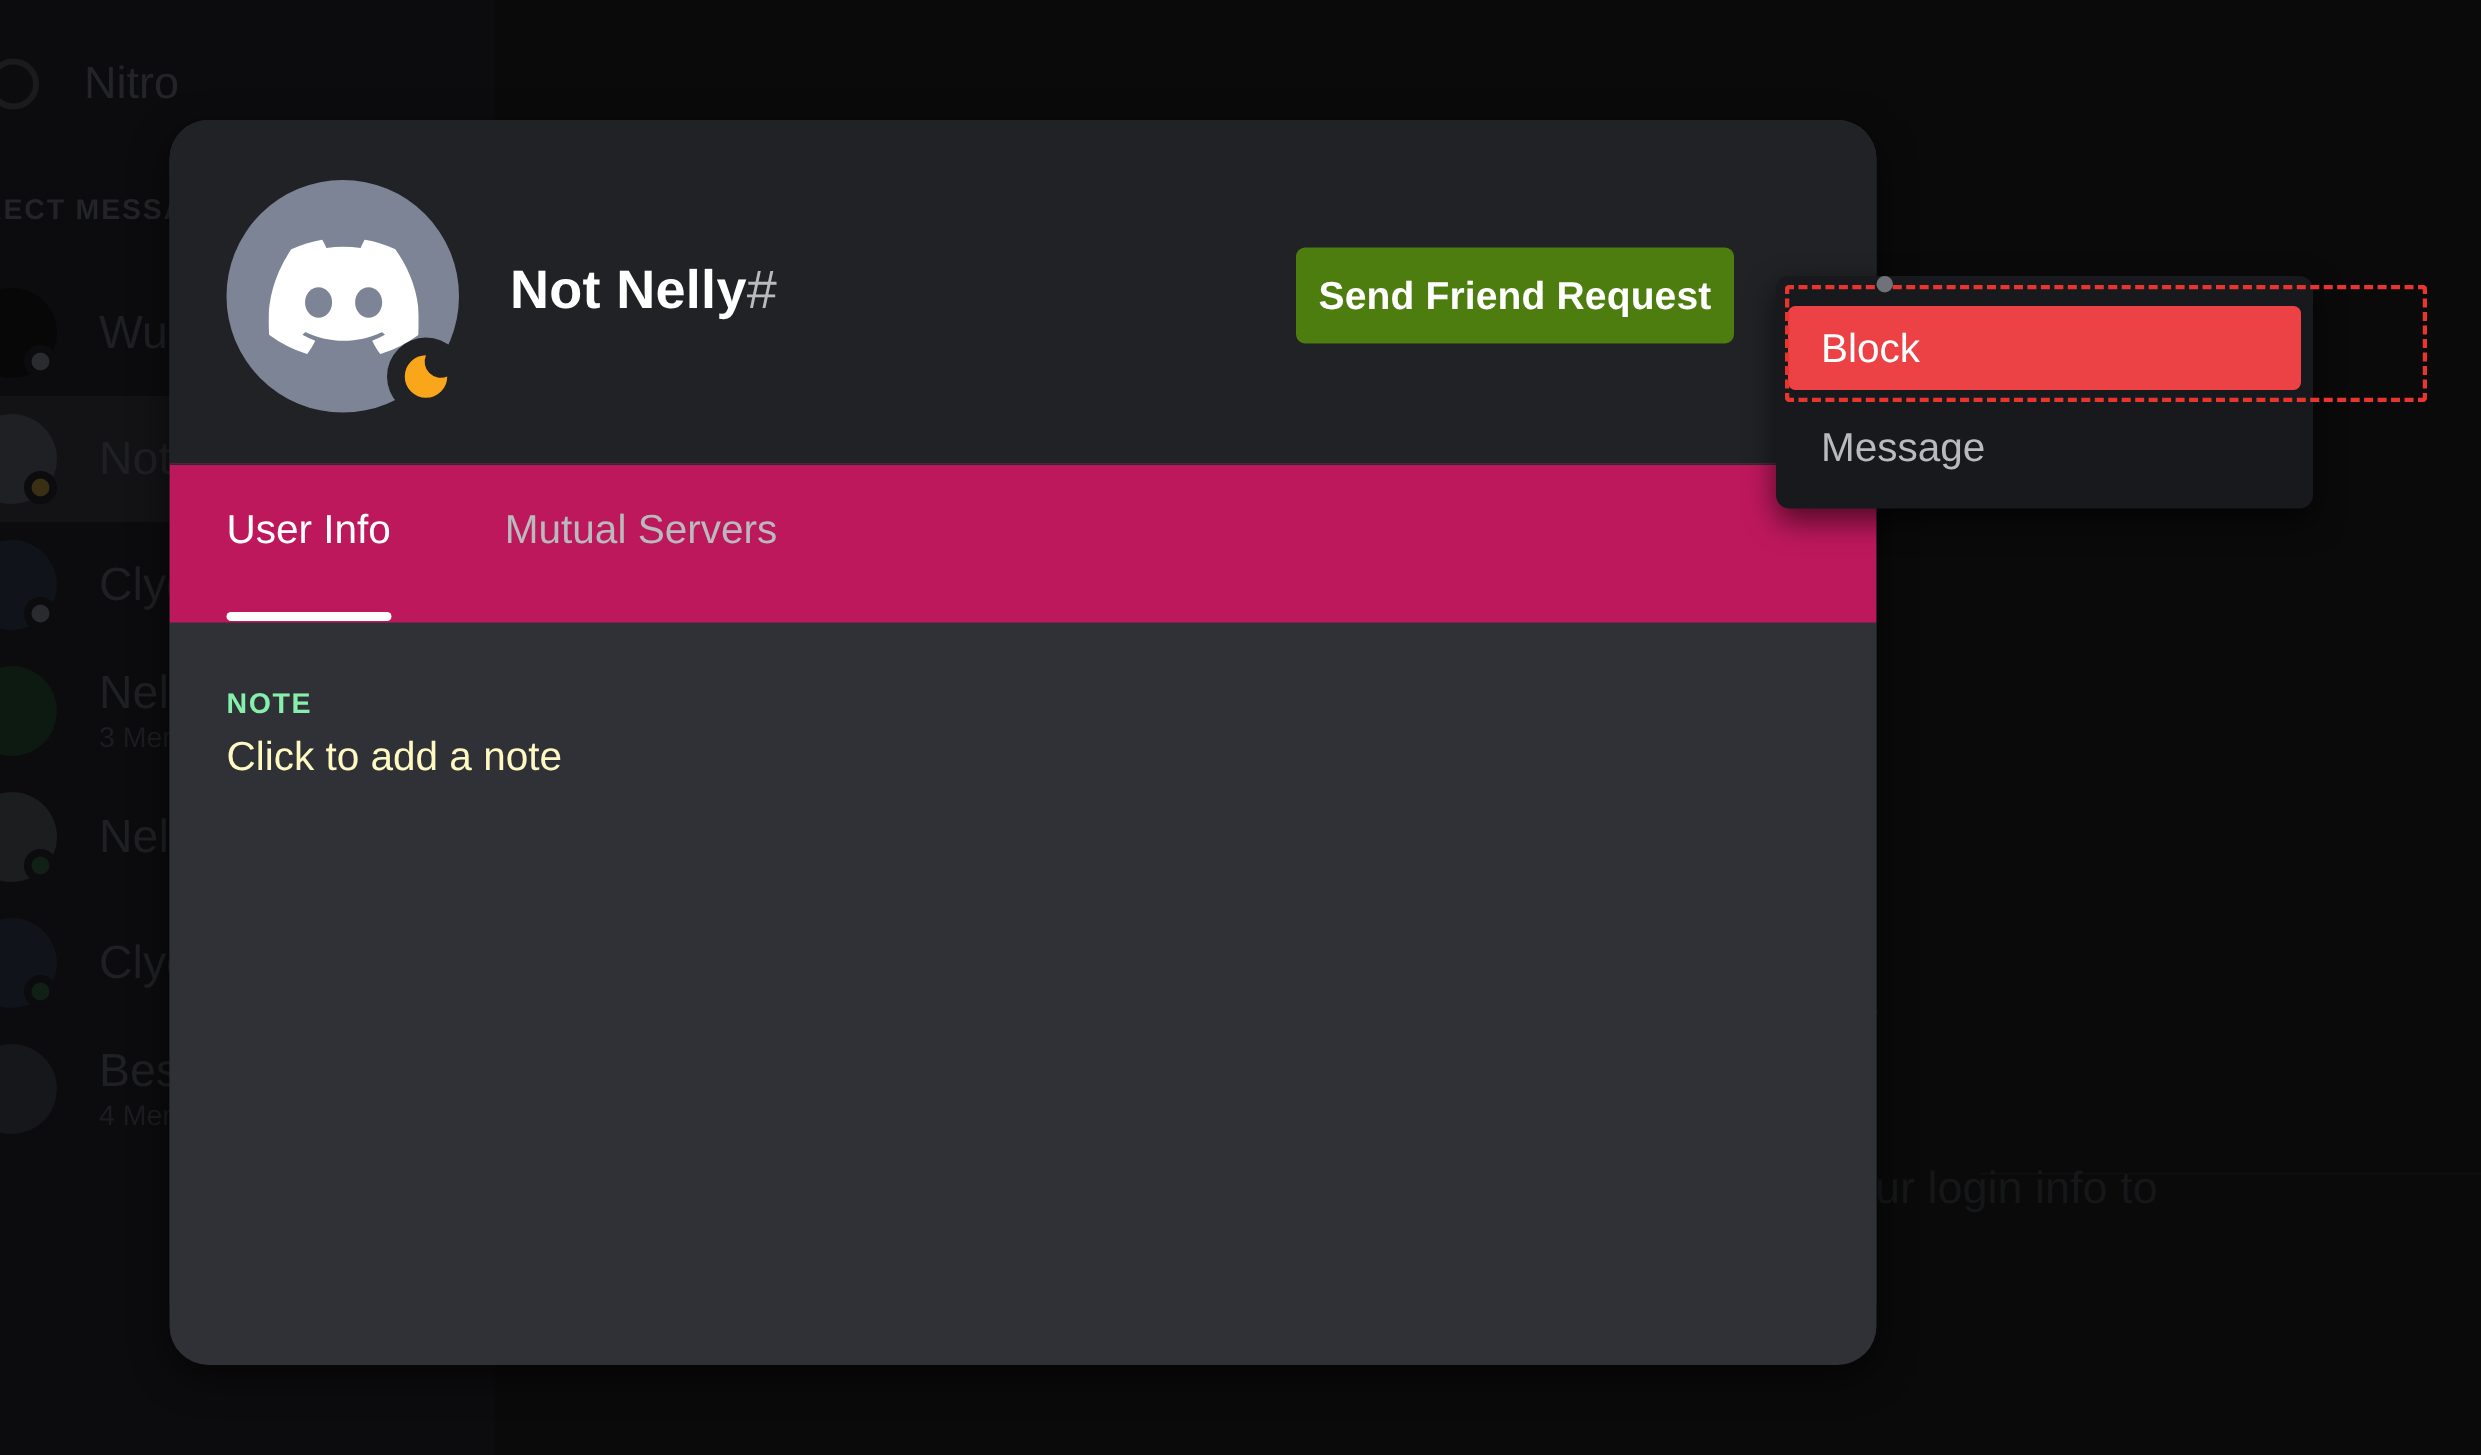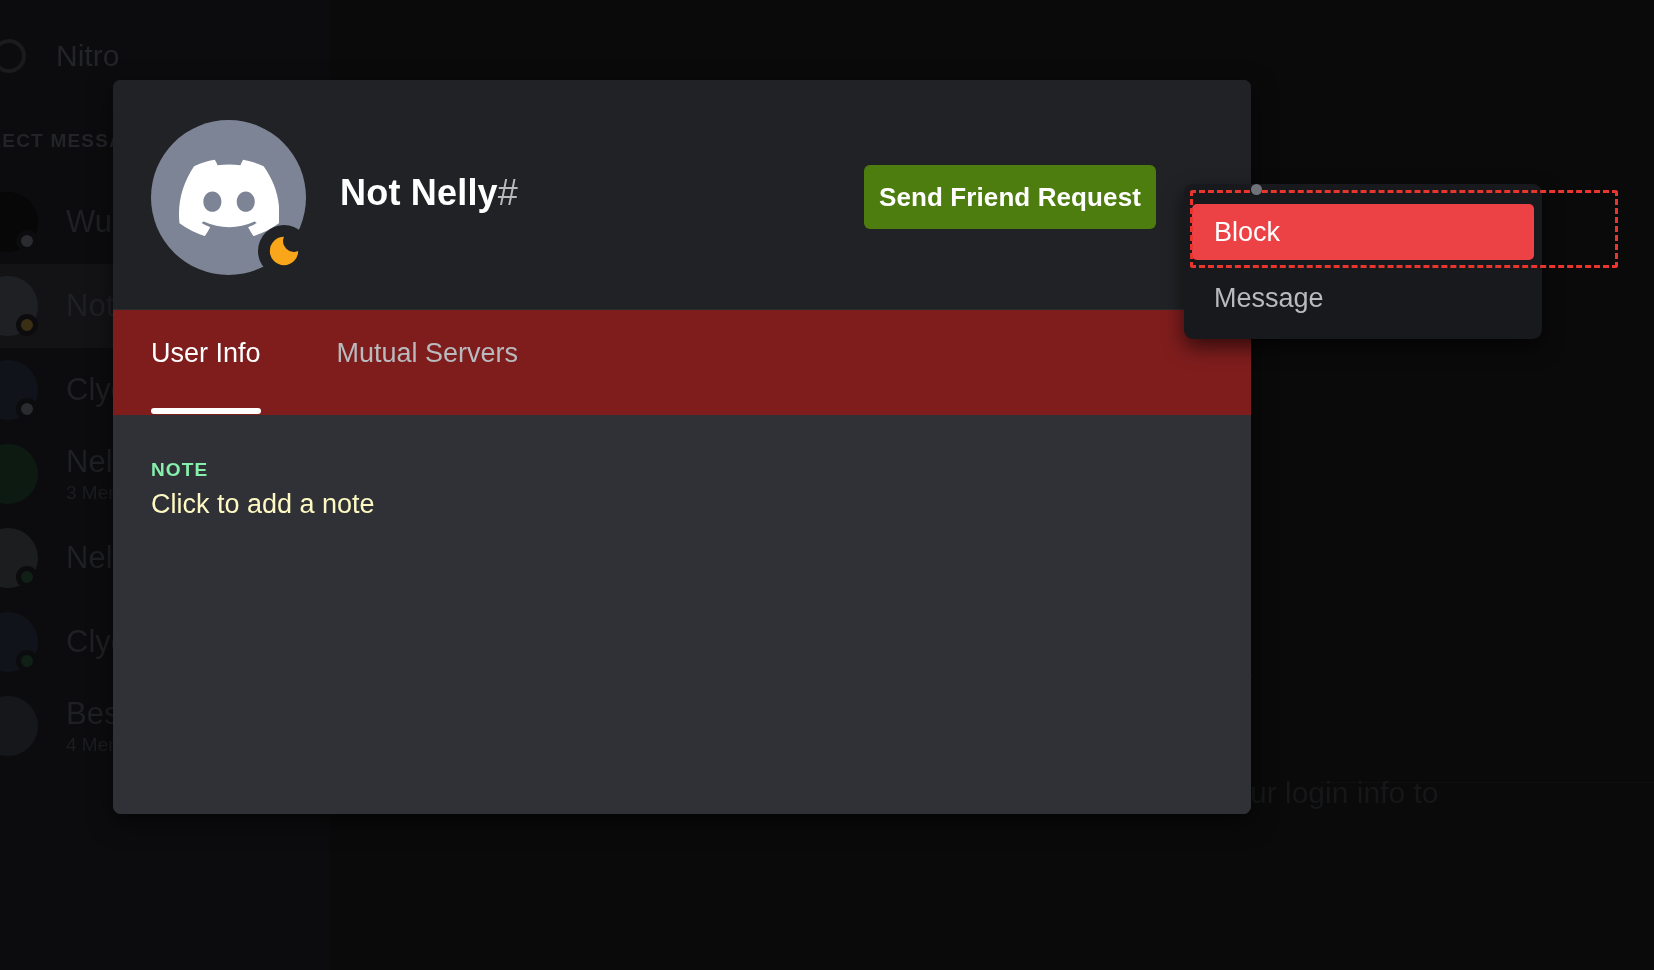--- a/index.html
+++ b/index.html
@@ -125,23 +125,23 @@
     background: #0e0f11;
     height: 1px;
   }
 
   
   #profile-modal {
     position: absolute;
     left: 113px;
     top: 80px;
     width: 1138px;
-    height: 734px;
+    height: 830px;
     background: #2f3136;
-    border-radius: 8px;
+    border-radius: 26px;
     overflow: hidden;
     box-shadow: 0 8px 24px rgba(0,0,0,0.55);
   }
   .modal-header {
     position: relative;
     height: 229px;
     background: #212225;
     box-sizing: border-box;
   }
   .avatar-wrap {
@@ -200,21 +200,21 @@
     font-size: 26px;
     font-weight: bold;
     font-family: "Liberation Sans", sans-serif;
     cursor: pointer;
     letter-spacing: 0.1px;
   }
 
   .tabs-bar {
     position: relative;
     height: 106px;
-    background: #7f1d1d;
+    background: #be185d;
     border-top: 1px solid #2b2c30;
     box-sizing: border-box;
     display: flex;
     align-items: flex-start;
     padding-left: 38px;
   }
   .tab {
     position: relative;
     font-size: 27px;
     color: #b8babe;

